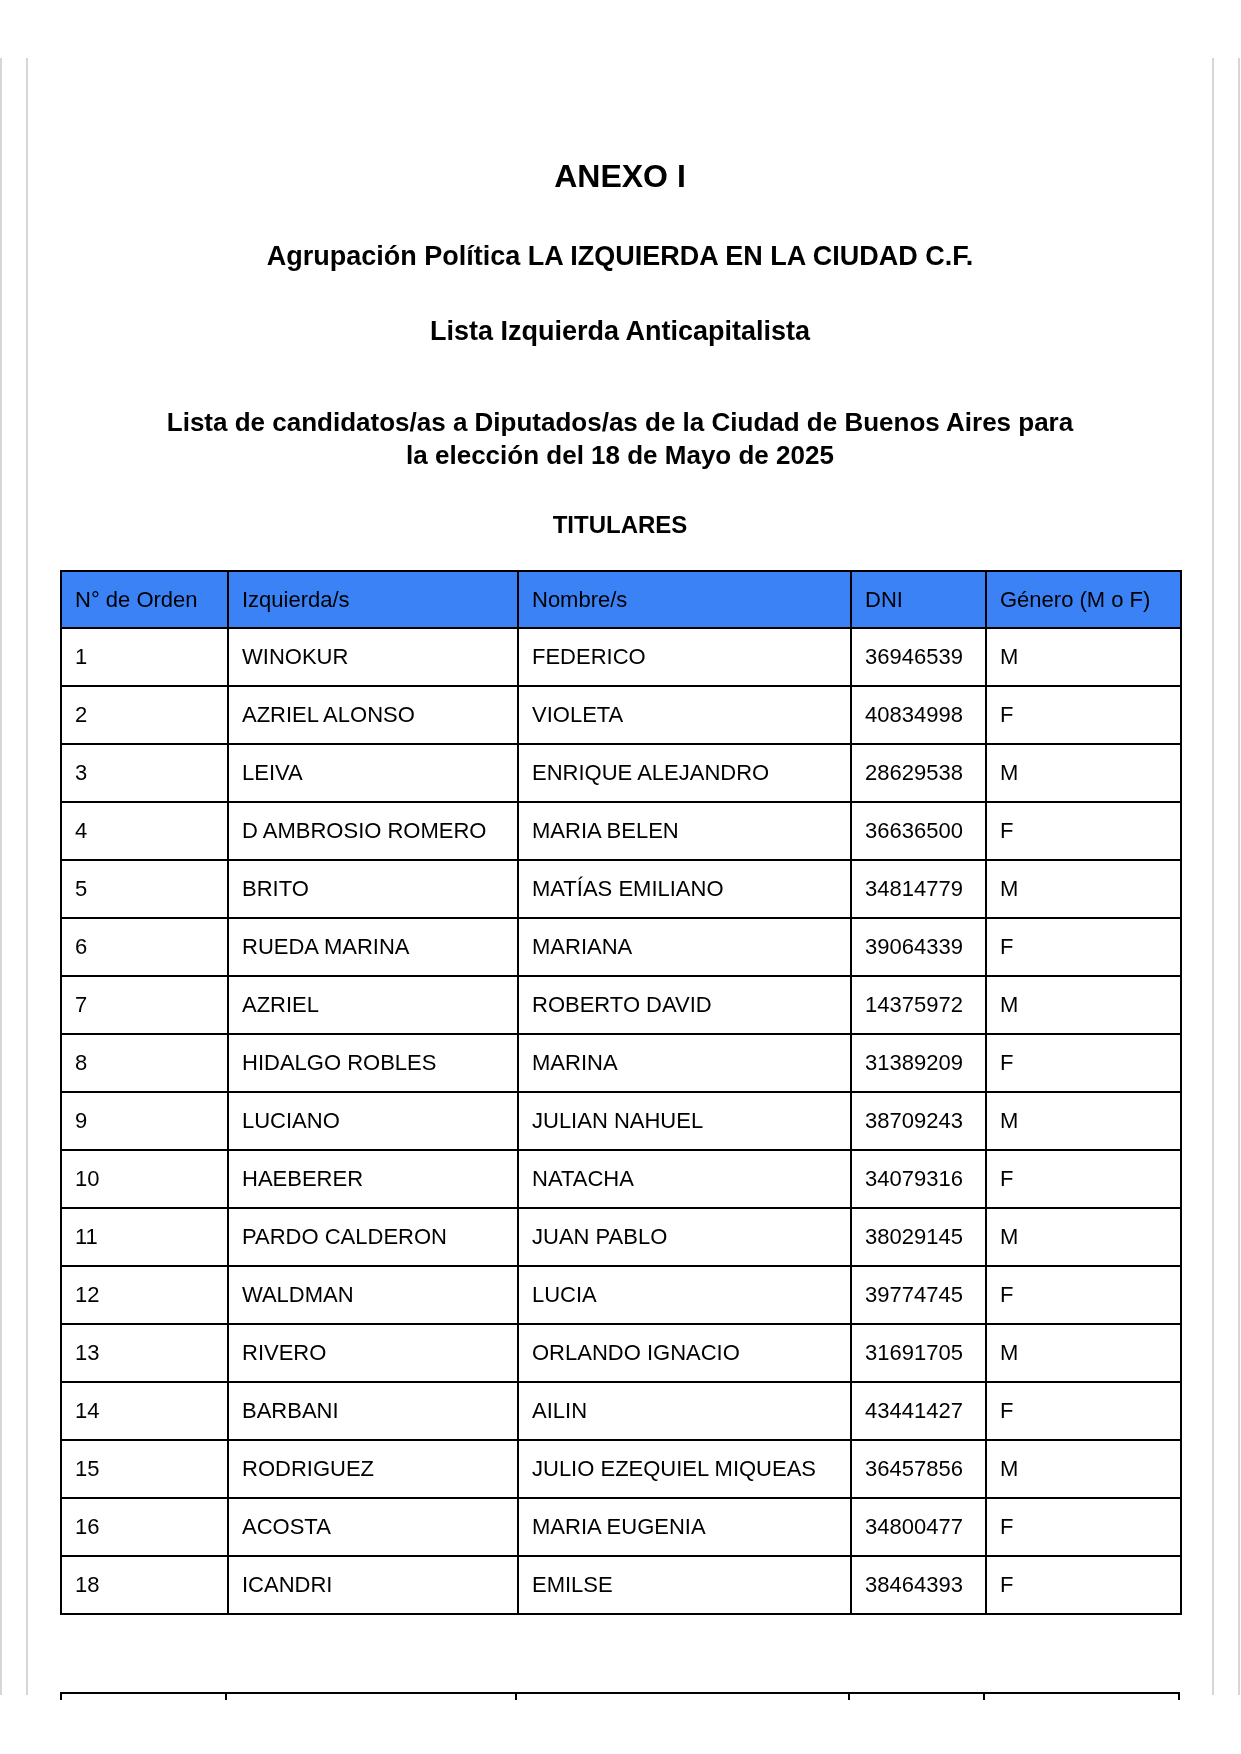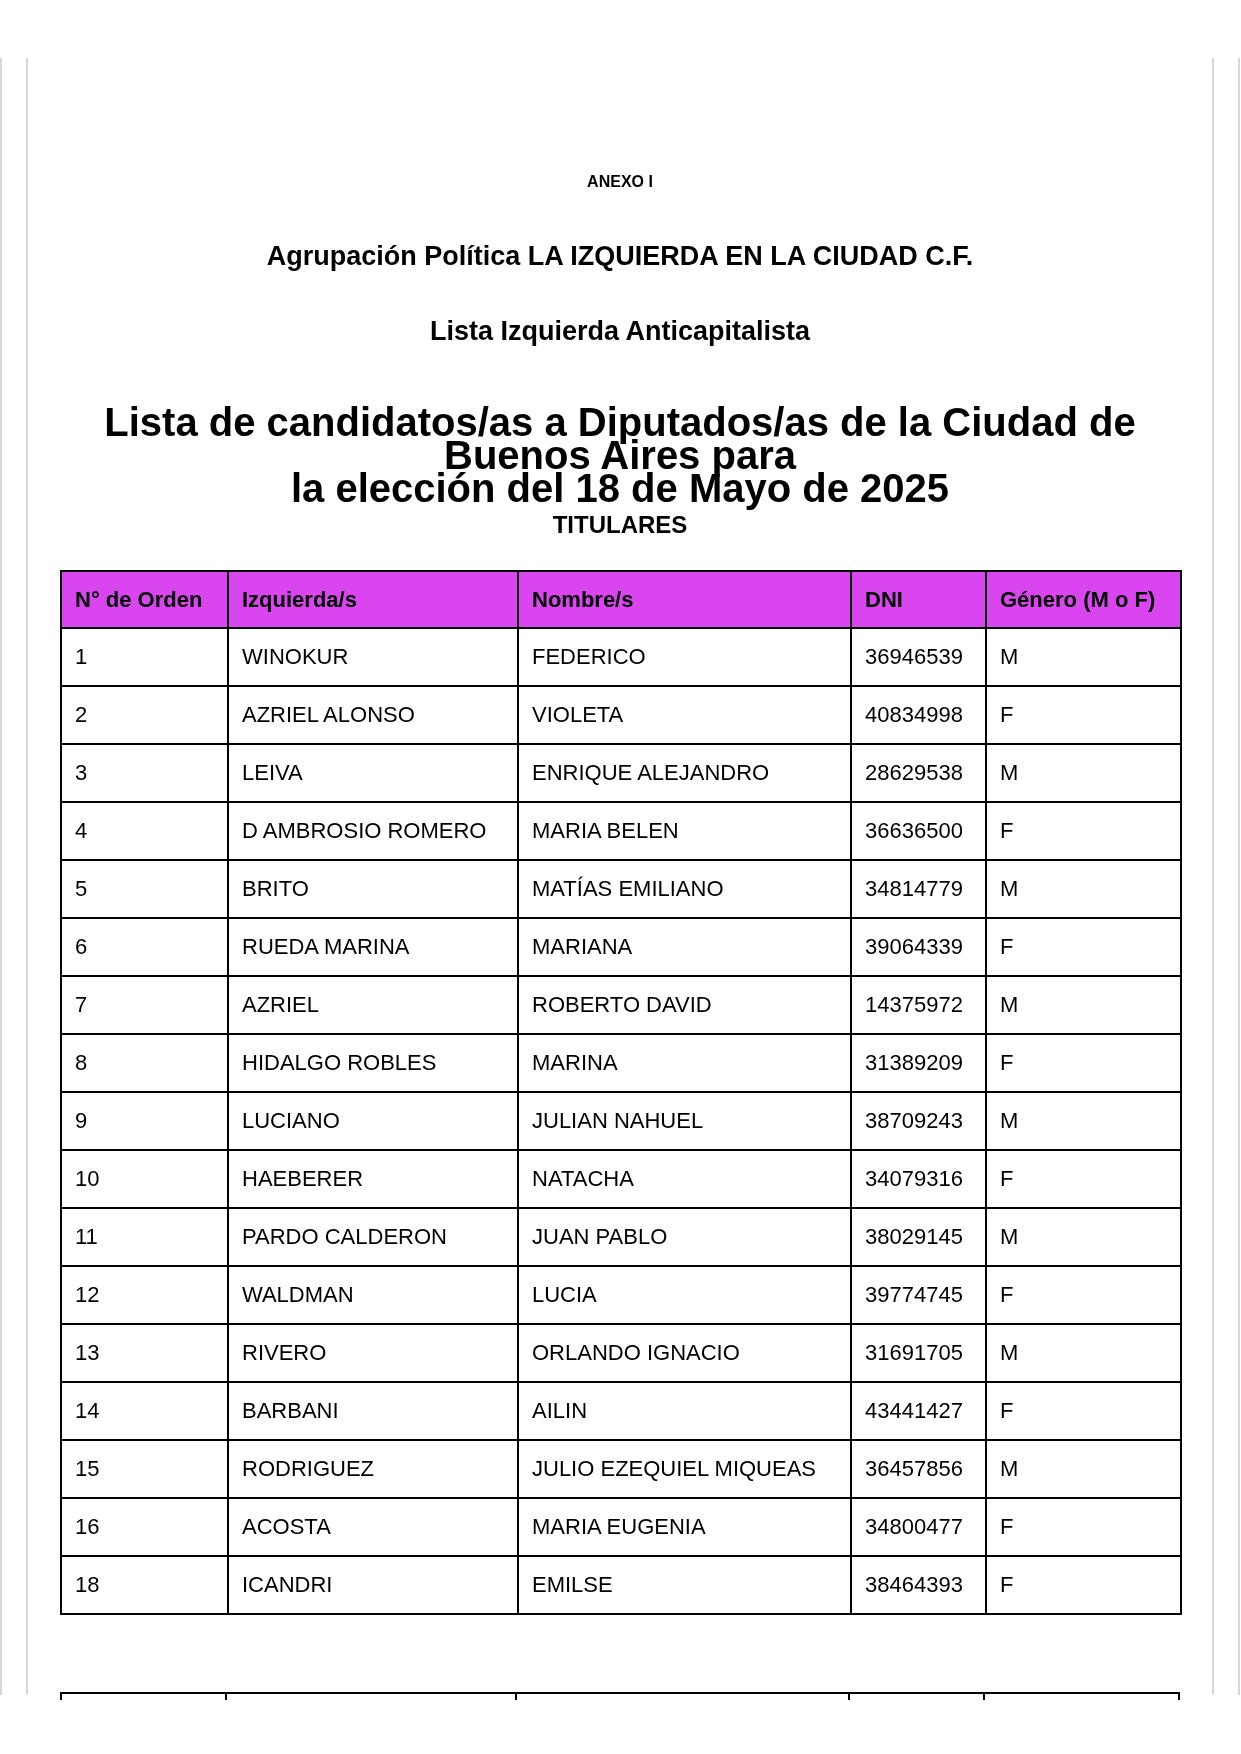--- a/index.html
+++ b/index.html
@@ -29,24 +29,24 @@
 
   
   .heading {
     position: absolute;
     left: 27px;
     width: 1186px;
     text-align: center;
     font-weight: bold;
     white-space: pre;
   }
-  .h-anexo     { top: 168px; font-size: 16px; line-height: 28px; }
+  .h-anexo     { top: 162px; font-size: 32px; line-height: 28px; }
   .h-agrup     { top: 240px; font-size: 27px; line-height: 32px; }
   .h-lista     { top: 315px; font-size: 27px; line-height: 32px; }
-  .h-title     { top: 406px; font-size: 40px; line-height: 33px; white-space: normal; }
+  .h-title     { top: 406px; font-size: 26px; line-height: 33px; white-space: normal; }
   .h-titulares { top: 511px; font-size: 24px; line-height: 28px; text-align: center; }
 
   
   table.candidates {
     position: absolute;
     left: 60px;
     top: 570px;
     width: 1120px;
     border-collapse: collapse;
     table-layout: fixed;
@@ -56,22 +56,22 @@
     border: 2px solid #000000;
     padding: 0 0 0 13px;
     text-align: left;
     vertical-align: middle;
     overflow: hidden;
     white-space: nowrap;
   }
   table.candidates thead tr { height: 57px; }
   table.candidates tbody tr { height: 58px; }
   table.candidates th {
-    background: #d946ef;
-    font-weight: bold;
+    background: #3b82f6;
+    font-weight: normal;
   }
   col.c1 { width: 167px; }
   col.c2 { width: 290px; }
   col.c3 { width: 333px; }
   col.c4 { width: 135px; }
   col.c5 { width: 195px; }
 
   
   .next-table-fragment {
     position: absolute;

